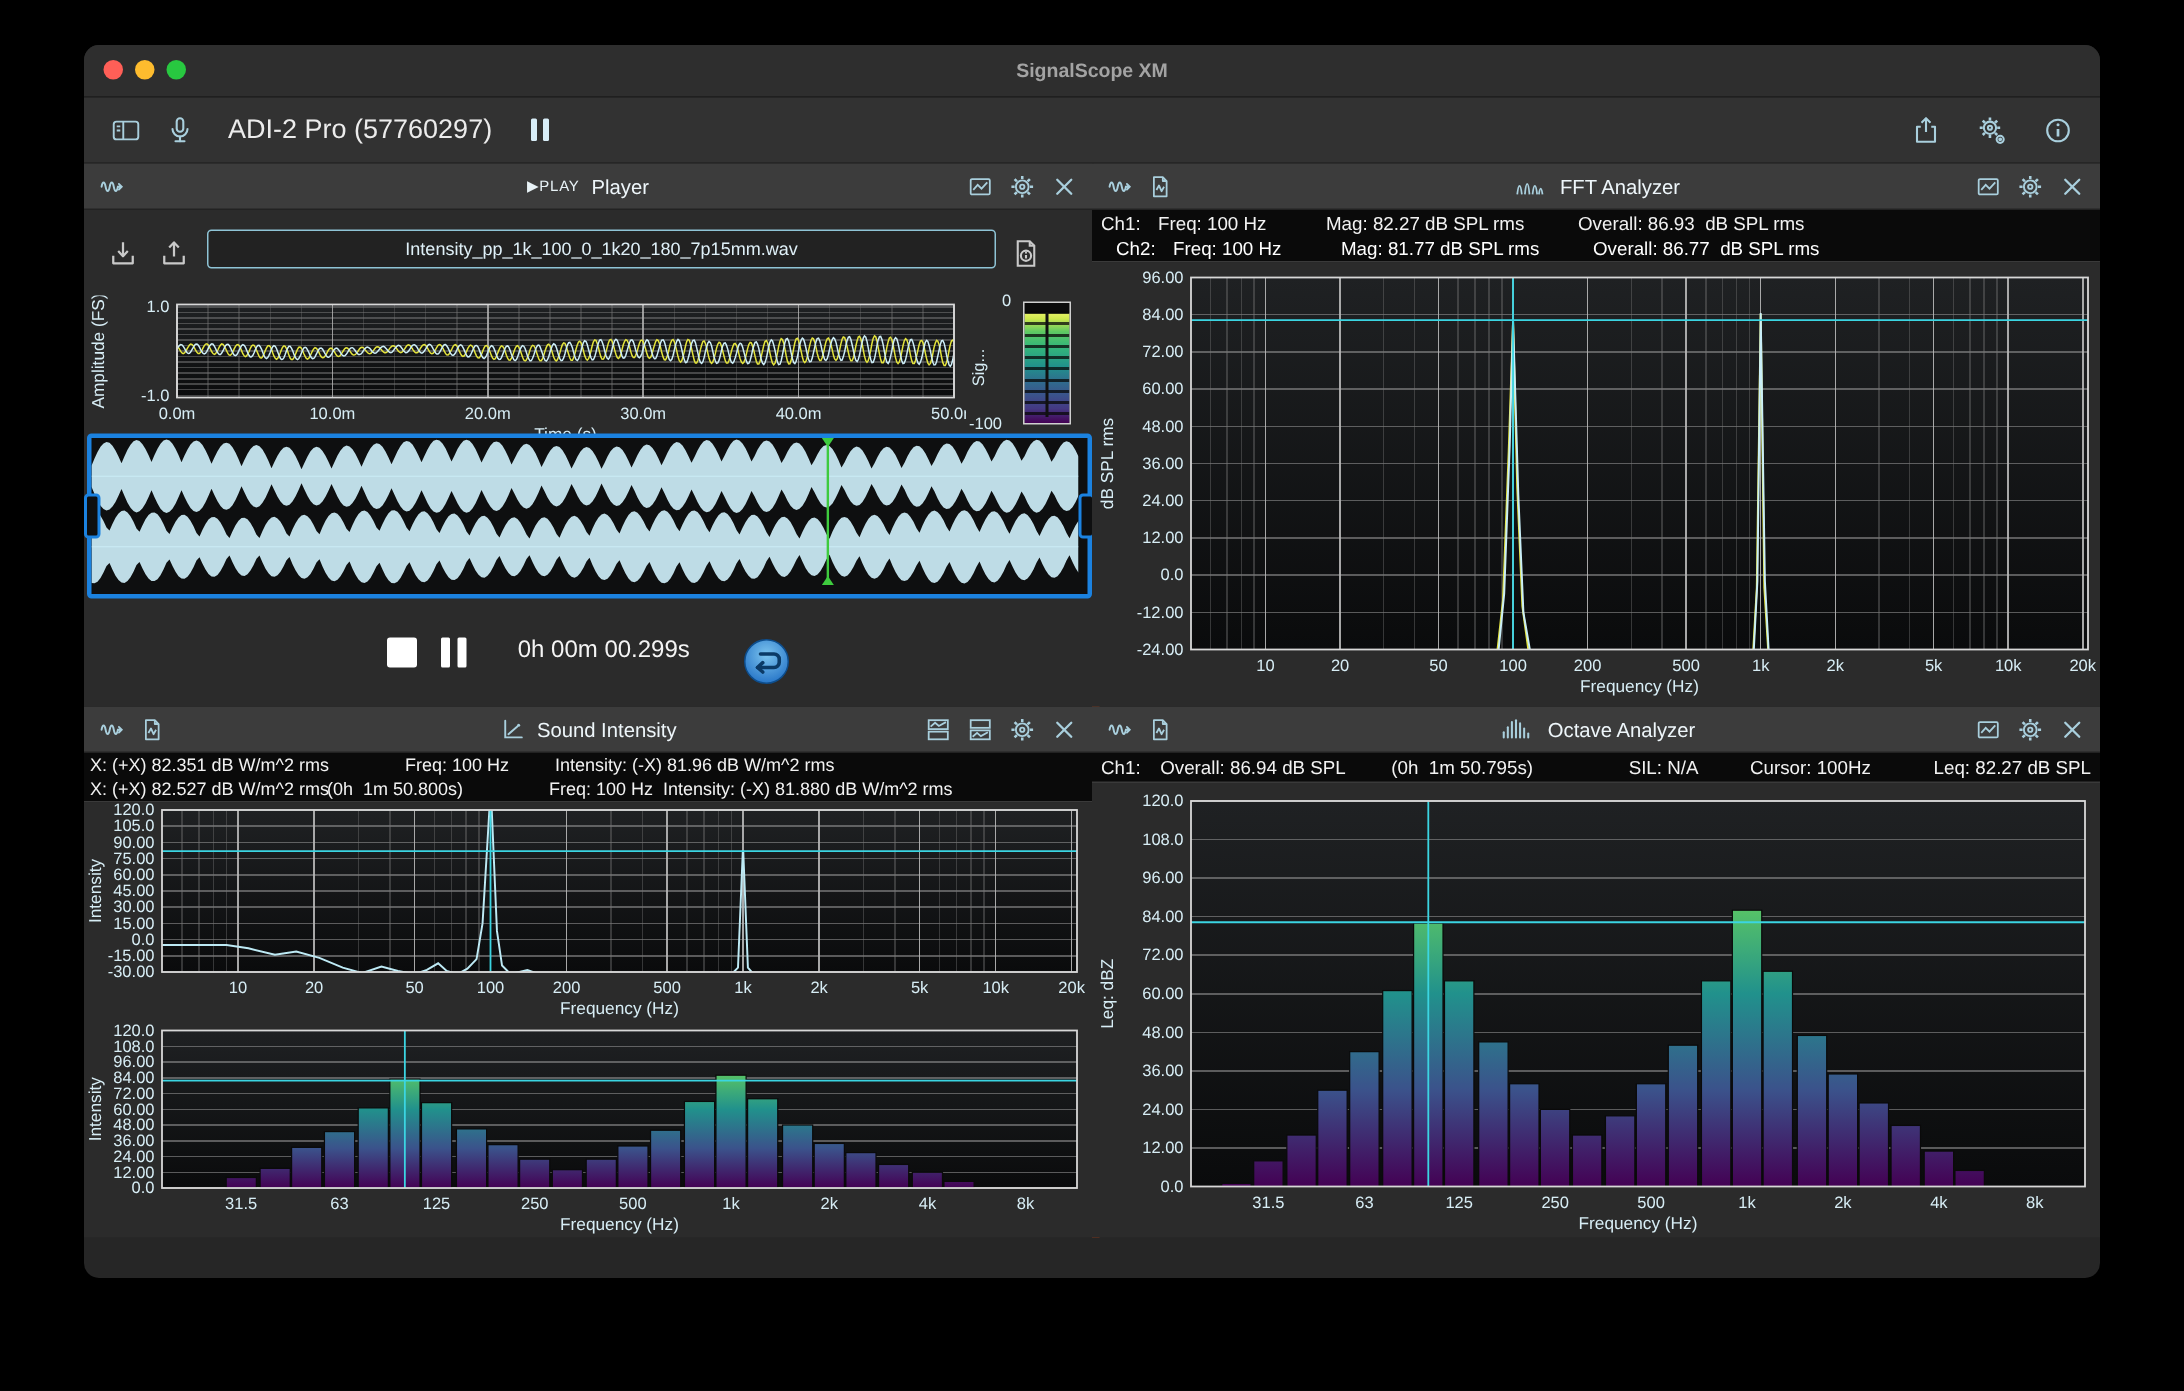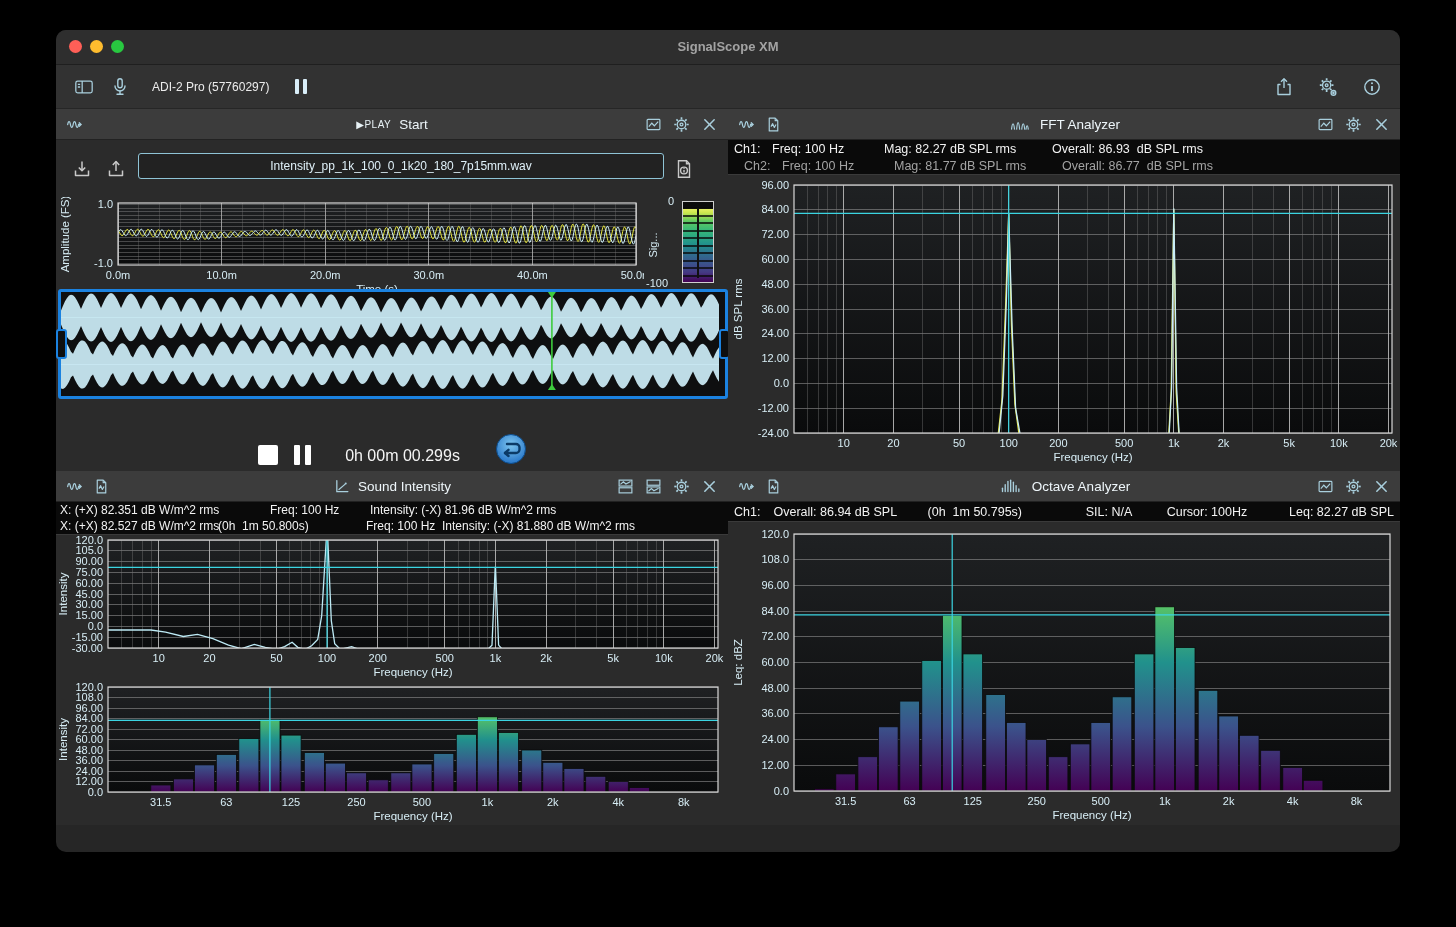--- a/index.html
+++ b/index.html
@@ -6,21 +6,21 @@
   .stage{position:relative;width:1456px;height:927px;background:#000;overflow:hidden;}
   .window{position:absolute;left:56px;top:30px;width:1344px;height:822px;background:#262626;border-radius:10px;overflow:hidden;box-shadow:0 18px 50px rgba(0,0,0,.7);}
   
   .titlebar{position:relative;height:34px;background:#2e2e2e;border-bottom:1px solid #1f1f1f;}
   .lights{position:absolute;left:13px;top:10px;display:flex;gap:8px;}
   .light{width:13px;height:13px;border-radius:50%;}
   .l-red{background:#ff5f57;}.l-yellow{background:#febc2e;}.l-green{background:#28c840;}
   .wtitle{text-align:center;line-height:34px;font-size:13px;font-weight:bold;color:#a3a3a3;}
   
   .toolbar{height:43px;background:#323232;border-bottom:1px solid #262626;display:flex;align-items:center;padding:0 18px;gap:16px;}
-  .devname{color:#ececec;font-size:12px;margin-left:6px;}
+  .devname{color:#ececec;font-size:18px;margin-left:6px;}
   .tpause{display:flex;gap:4px;margin-left:10px;}
   .tpause i{display:block;width:4px;height:15px;background:#d9eef8;border-radius:1px;}
   .tb-spacer{flex:1;}
   .tb-right{display:flex;align-items:center;gap:24px;}
   
   .tabbar{position:relative;height:29px;background:#313131;border-bottom:1px solid #242424;}
   .tab-center{position:absolute;left:0;right:0;top:0;height:29px;display:flex;align-items:center;justify-content:center;gap:8px;color:#d6d6d6;font-size:13px;}
   .tab-right{position:absolute;right:14px;top:0;height:29px;display:flex;align-items:center;gap:18px;}
   
   .content{position:relative;height:716px;background:#232323;}
@@ -35,21 +35,21 @@
   .ph-right{position:absolute;right:10px;top:0;height:30px;display:flex;align-items:center;gap:11px;z-index:2;}
   .ph-title{position:absolute;left:0;right:0;top:0;height:30px;display:flex;align-items:center;justify-content:center;gap:8px;color:#eef6fa;font-size:13.5px;}
   .playlbl{font-size:10px;letter-spacing:.5px;color:#e8f2f6;}
   .ic{width:17px;height:17px;color:#a9cfdd;display:block;}
   .ic-big{width:20px;height:20px;}
   .ic-dim{color:#c9c9c9;}
   .icbtn{background:none;border:none;padding:0;cursor:pointer;}
   
   .readout{background:#0a0a0a;border-bottom:1px solid #3a3a3a;}
   .rrow{display:flex;align-items:center;height:17px;font-size:12.5px;padding:0 6px;white-space:pre;}
-  .r-ch1{color:#f2f2f2;}.r-ch2{color:#a3a3a3;padding-left:16px;}
+  .r-ch1{color:#f2f2f2;}.r-ch2{color:#ffffff;padding-left:16px;}
   .c1{width:38px;}.c2{width:112px;}.c3{width:168px;}
   .irow{display:flex;align-items:center;height:16px;font-size:12px;color:#f2f2f2;padding:0 4px;white-space:pre;}
   .sx{width:210px;}.sf{width:100px;}.st{width:106px;}
   .orow{display:flex;align-items:center;height:19px;font-size:12.5px;color:#f2f2f2;padding:0 6px;white-space:pre;}
   .oc1{width:40px;}.oc2{width:148px;}.oc3{width:136px;margin-left:8px;}.oc4{width:82px;margin-left:24px;}.oc5{width:124px;}
   
   .filerow{position:absolute;left:0;top:34px;width:100%;height:36px;display:flex;align-items:flex-end;}
   .filerow .dl{margin-left:16px;} .filerow .ul{margin-left:14px;}
   .filefield{margin-left:12px;width:520px;height:22px;background:#222;border:1.5px solid #8fc4d6;border-radius:3px;color:#dff0f8;font-size:12px;text-align:center;font-family:"Liberation Sans",sans-serif;}
   .filerow .fi{margin-left:10px;}
@@ -65,21 +65,21 @@
       repeating-linear-gradient(to bottom, rgba(0,0,0,0) 0 5.5px, rgba(8,8,8,.75) 5.5px 7.5px),
       linear-gradient(to bottom,#0b0b0b 0%,#0b0b0b 8%,#e3f063 9%,#cfe84e 13%,#5ec962 24%,#35b779 36%,#21918c 53%,#31688e 67%,#3b528b 77%,#443983 88%,#440154 100%);}
   .mline{position:absolute;left:46%;top:6px;bottom:4px;width:2px;background:#101010;}
   .selwrap{position:absolute;left:2px;top:180px;width:664px;height:104px;border:3px solid #1b82e0;border-radius:3px;background:#0e0f10;}
   .selchart{left:0;top:0;width:658px;height:98px;}
   .handle{position:absolute;width:7px;height:26px;border:2px solid #1b82e0;background:#0e0f10;border-radius:3px;top:50%;margin-top:-15px;}
   .hl{left:-5px;}.hr{right:-5px;}
   .serow{position:absolute;left:0;top:294px;width:100%;height:18px;color:#ececec;font-size:12.5px;}
   .serow .s1{position:absolute;left:206px;}
   .serow .s2{position:absolute;left:424px;}
-  .transport{position:absolute;left:0;top:316px;width:100%;height:40px;display:flex;align-items:flex-end;justify-content:center;}
+  .transport{position:absolute;left:0;top:316px;width:100%;height:40px;display:flex;align-items:flex-start;justify-content:center;}
   .stopsq{width:20px;height:20px;background:#fff;border-radius:2px;}
   .pausebars{display:flex;gap:5px;margin-left:16px;}
   .pausebars i{display:block;width:6px;height:20px;background:#fff;border-radius:1px;}
   .ptime{font-size:16px;color:#f5f5f5;margin:0 28px;min-width:128px;text-align:center;}
   .loopbtn{width:32px;height:32px;border:none;padding:0;background:none;cursor:pointer;}
   
   .ch-fft{left:0;top:64px;width:672px;height:298px;}
   .ch-intspec{left:0;top:62px;width:672px;height:148px;}
   .ch-intbars{left:0;top:210px;width:672px;height:144px;}
   .ch-octbars{left:0;top:50px;width:672px;height:304px;}
@@ -325,21 +325,21 @@
 
       <section class="panel p-player">
         <div class="phead">
           <div class="ph-left">
             <svg class="ic">
                 <use href="#sym-signal"></use>
               </svg>
           </div>
           <div class="ph-title">
             <span class="playlbl">▶PLAY</span>
-            <span>Start</span>
+            <span>Player</span>
           </div>
           <div class="ph-right">
             <button class="icbtn">
                 <svg class="ic">
                   <use href="#sym-chartbox"></use>
                 </svg>
               </button>
             <button class="icbtn">
                 <svg class="ic">
                   <use href="#sym-gear"></use>

